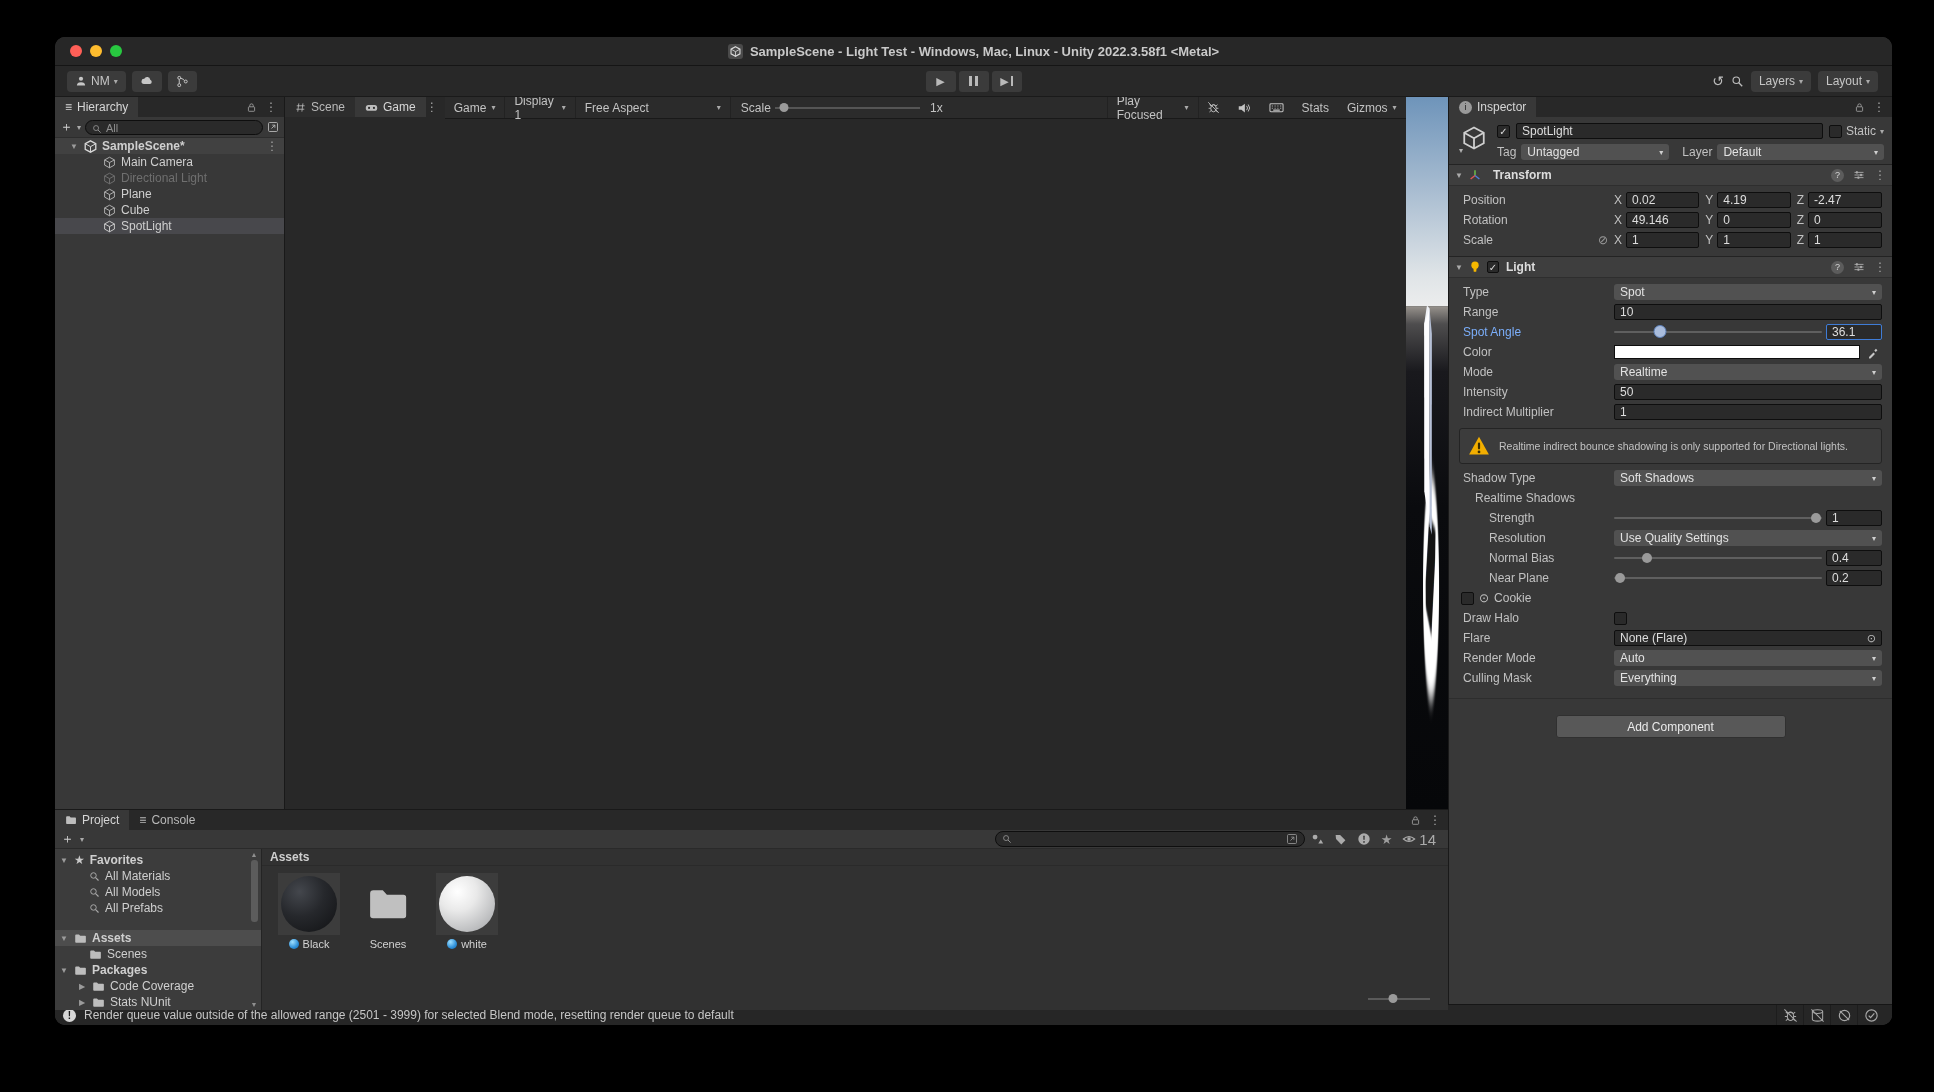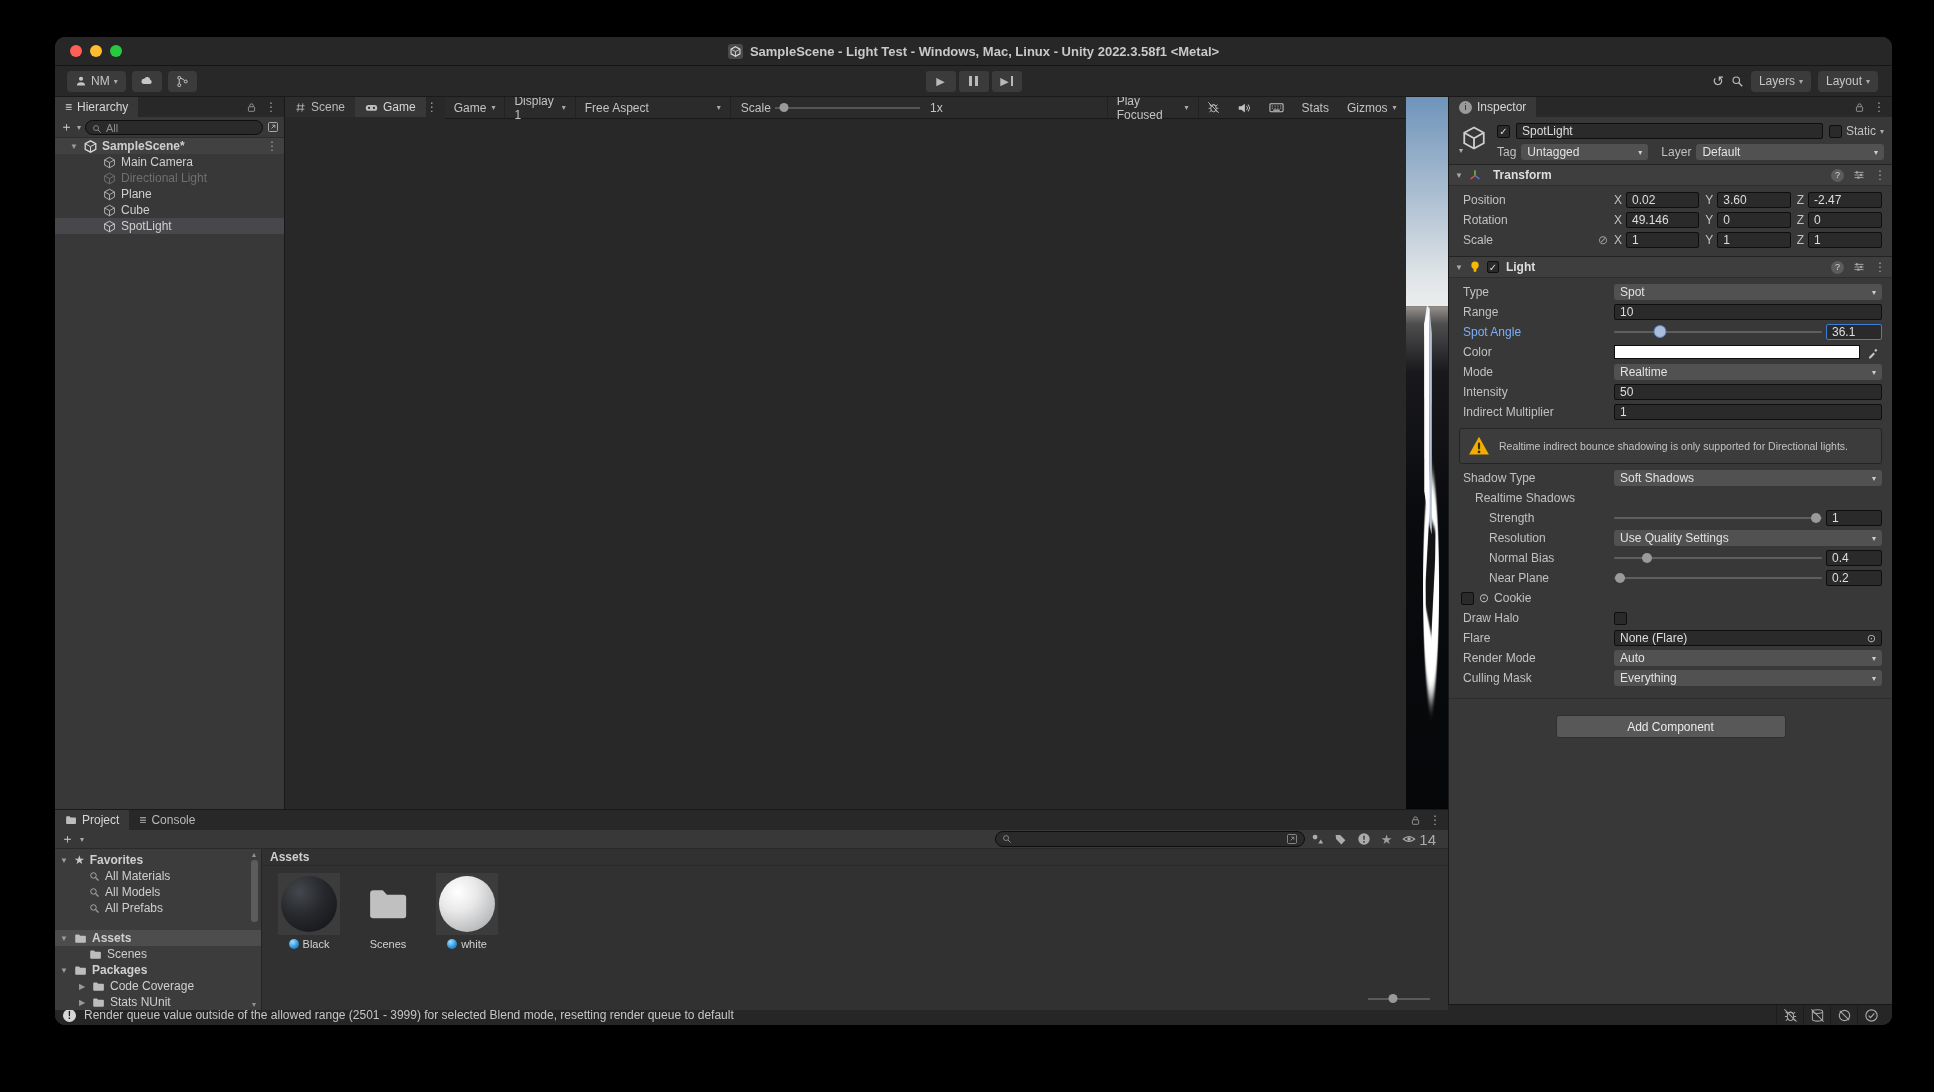--- a/index.html
+++ b/index.html
@@ -752,21 +752,21 @@
                     <span>SpotLight</span>
                   </div>
                 <div class="static-grp">
                   <span class="checkbox"></span>
                   <span>Static</span>
                   <span class="caret">▾</span>
                 </div>
               </div>
               <div class="tag-row">
                 <span>Tag</span>
-                <div class="dd" style="width:127px">
+                <div class="dd" style="width:148px">
                     <span>Untagged</span>
                     <span class="arr">▾</span>
                   </div>
                 <span style="margin-left:8px">Layer</span>
                 <div class="dd" style="flex:1">
                     <span>Default</span>
                     <span class="arr">▾</span>
                   </div>
               </div>
             </div>
@@ -791,21 +791,21 @@
           <div style="padding:4px 0 6px 0">
             <div class="ins-row">
               <span class="ins-label">Position</span>
               <div class="xyz">
                 <span class="cell">
                     <span class="axl">X</span>
                     <span class="field">0.02</span>
                   </span>
                 <span class="cell">
                     <span class="axl">Y</span>
-                    <span class="field">3.60</span>
+                    <span class="field">4.19</span>
                   </span>
                 <span class="cell">
                     <span class="axl">Z</span>
                     <span class="field">-2.47</span>
                   </span>
               </div>
             </div>
             <div class="ins-row">
               <span class="ins-label">Rotation</span>
               <div class="xyz">

